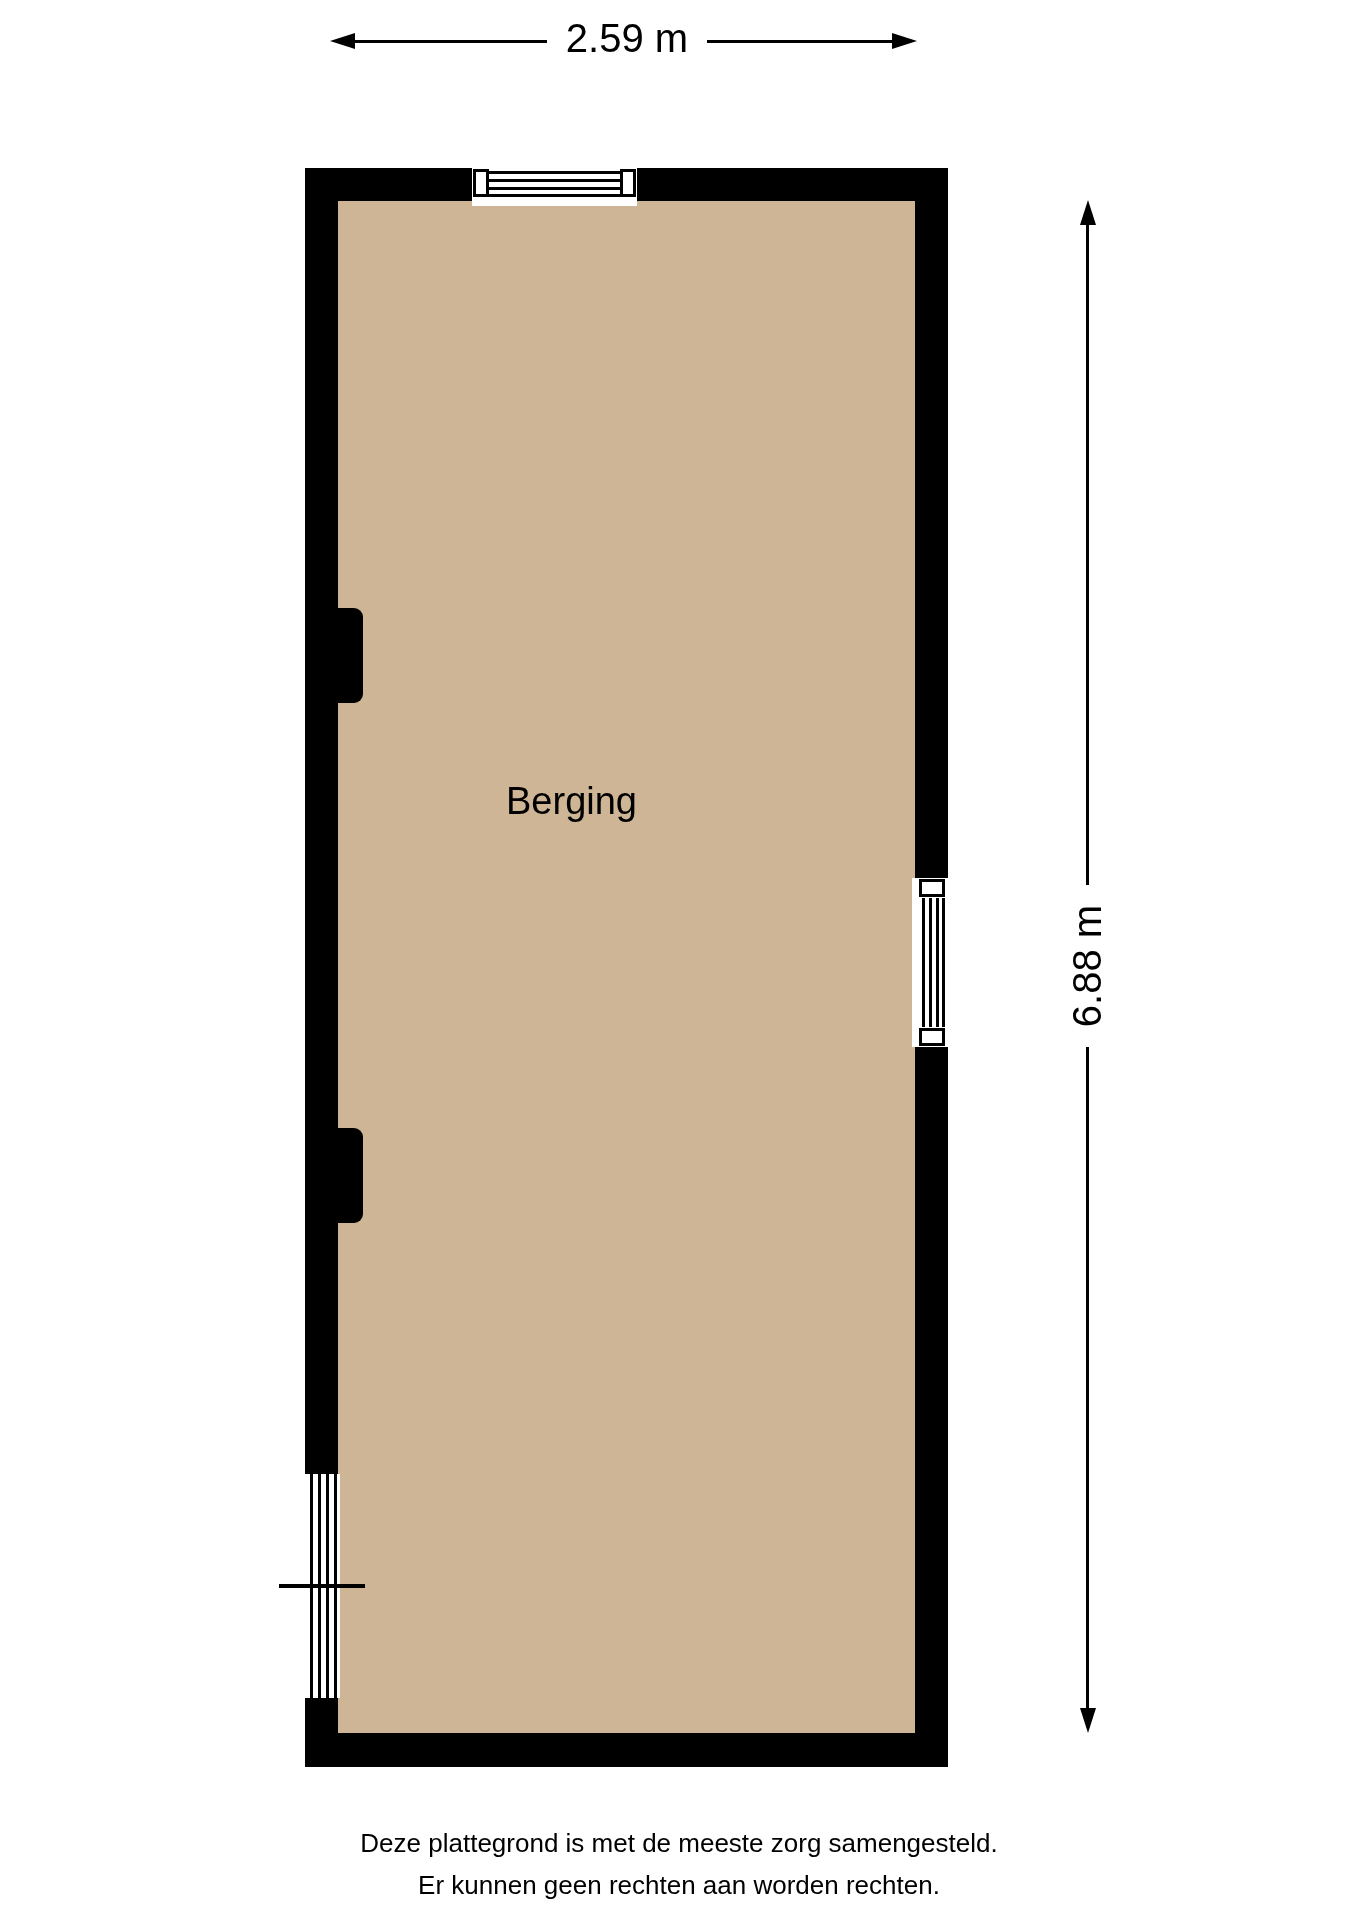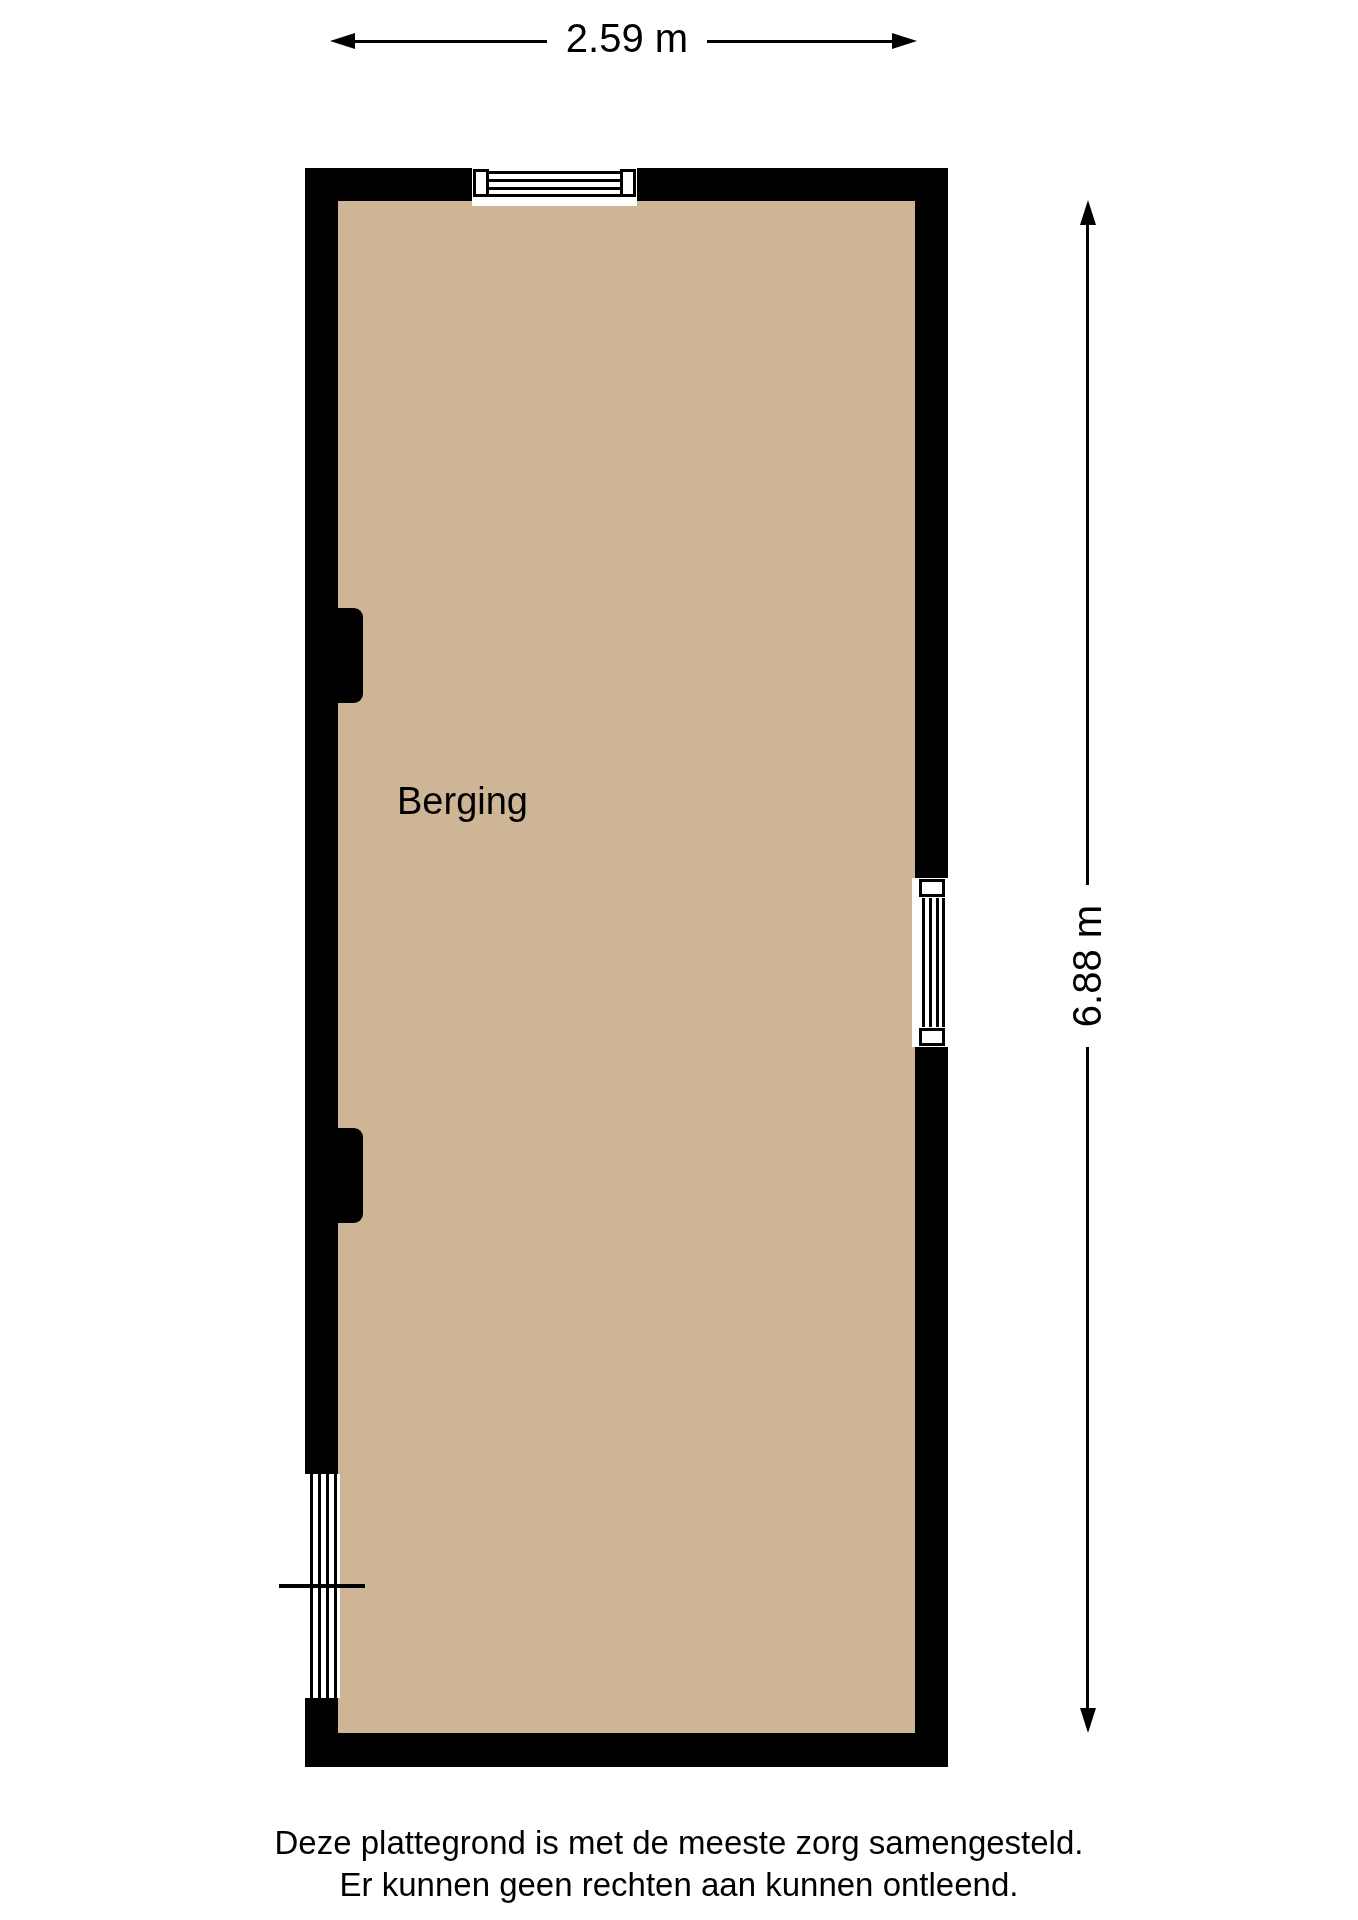--- a/index.html
+++ b/index.html
@@ -19,42 +19,42 @@
   .arrow-left{border-top:8px solid transparent;border-bottom:8px solid transparent;border-right:25px solid var(--ink);}
   .arrow-right{border-top:8px solid transparent;border-bottom:8px solid transparent;border-left:25px solid var(--ink);}
   .arrow-up{border-left:8px solid transparent;border-right:8px solid transparent;border-bottom:25px solid var(--ink);}
   .arrow-down{border-left:8px solid transparent;border-right:8px solid transparent;border-top:25px solid var(--ink);}
   .dim-label{position:absolute;font-size:40px;line-height:42px;text-align:center;white-space:nowrap;color:var(--ink);}
   .dim-label.vertical{transform:rotate(-90deg);}
 
   
   .room-walls{position:absolute;left:305px;top:168px;width:643px;height:1599px;background:var(--wall);}
   .room-floor{position:absolute;left:338px;top:201px;width:577px;height:1532px;background:var(--floor);}
-  .room-label{position:absolute;left:397px;top:780px;width:240px;font-size:38px;line-height:42px;text-align:left;color:var(--ink);}
+  .room-label{position:absolute;left:397px;top:780px;width:240px;font-size:38px;line-height:42px;text-align:right;color:var(--ink);}
 
   .protrusion{position:absolute;left:338px;width:25px;height:95px;background:var(--wall);border-radius:0 9px 9px 0;}
   .protrusion-upper{top:608px;}
   .protrusion-lower{top:1128px;}
 
   
   .window{position:absolute;background:var(--background);}
   .window-top{left:472px;top:168px;width:165px;height:38px;}
   .window-right{left:912px;top:878px;width:36px;height:169px;}
   .window-bottom-left{left:305px;top:1474px;width:35px;height:224px;}
   .pane-h{position:absolute;left:16px;right:16px;height:3px;background:var(--ink);}
   .pane-v{position:absolute;top:20px;bottom:20px;width:3px;background:var(--ink);}
   .pane-v-full{position:absolute;top:0;bottom:0;width:3px;background:var(--ink);}
   .cap{position:absolute;background:var(--background);border:3px solid var(--ink);}
   .cap-h{width:16px;height:28px;top:1px;}
   .cap-v{width:26px;height:18px;left:7px;}
 
   .door-marker{position:absolute;left:279px;top:1584px;width:86px;height:4px;background:var(--ink);}
 
   
-  .footer{position:absolute;left:0;width:100%;top:1822px;text-align:center;font-size:33px;line-height:42px;color:var(--ink);}
+  .footer{position:absolute;left:0;width:100%;top:1822px;text-align:center;font-size:26px;line-height:42px;color:var(--ink);}
 </style>
 </head>
 <body>
 
 <div class="canvas">
 
   <div>
     <div class="arrow arrow-left" style="left:330px;top:33px;"></div>
     <div class="dim-seg" style="left:352px;top:40px;width:195px;height:3px;"></div>
     <div class="dim-label" style="left:547px;top:17px;width:160px;">2.59 m</div>
@@ -99,16 +99,16 @@
     <div class="pane-v-full" style="left:13px;"></div>
     <div class="pane-v-full" style="left:21px;"></div>
     <div class="pane-v-full" style="left:29px;"></div>
   </div>
   <div class="door-marker"></div>
 
   <div class="room-label">Berging</div>
 
   <div class="footer">
     <div>Deze plattegrond is met de meeste zorg samengesteld.</div>
-    <div>Er kunnen geen rechten aan kunnen ontleend.</div>
+    <div>Er kunnen geen rechten aan worden rechten.</div>
   </div>
 
 </div>
 
 </body></html>

